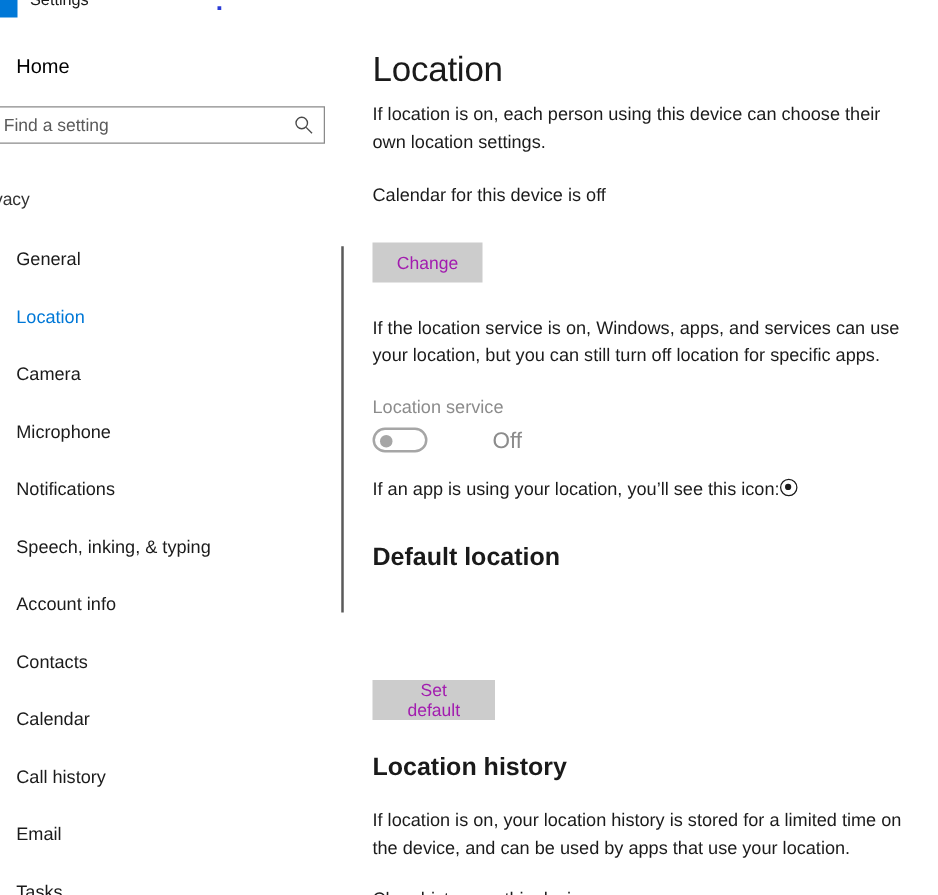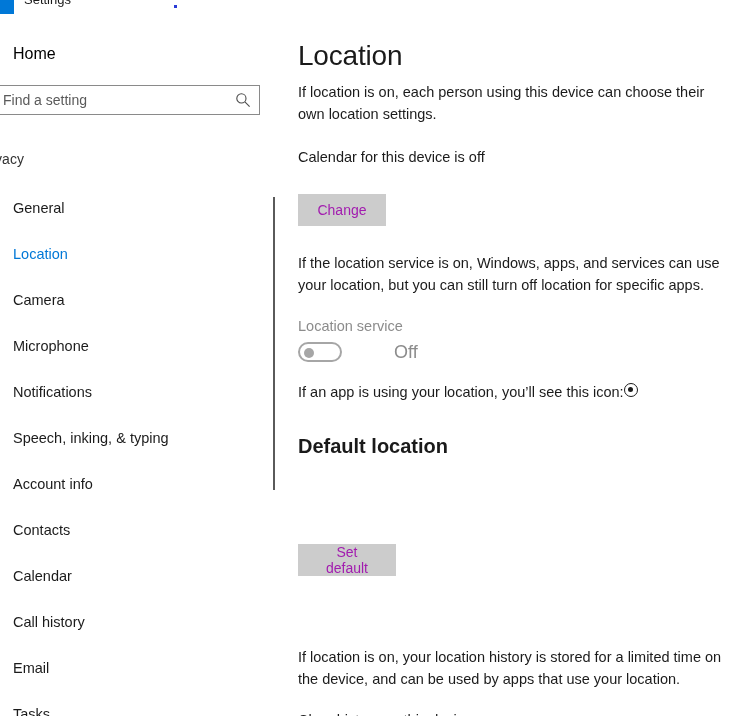--- a/index.html
+++ b/index.html
@@ -297,16 +297,17 @@
     </div>
     <div id="toggle-state">Off</div>
   </div>
 
   <div class="body-text" id="icon-note">If an app is using your location, you’ll see this icon:</div>
   <div id="location-indicator-icon"></div>
 
   <div class="section-head" id="default-head">Default location</div>
   <button class="gray-button" id="setdefault-button">Set default</button>
 
+  <div class="section-head" id="history-head">Location history</div>
   <div class="body-text" id="history-desc">If location is on, your location history is stored for a limited time on the device, and can be used by apps that use your location.</div>
   <div class="body-text" id="clear-label">Clear history on this device</div>
 
 </div>
 
 </body></html>

